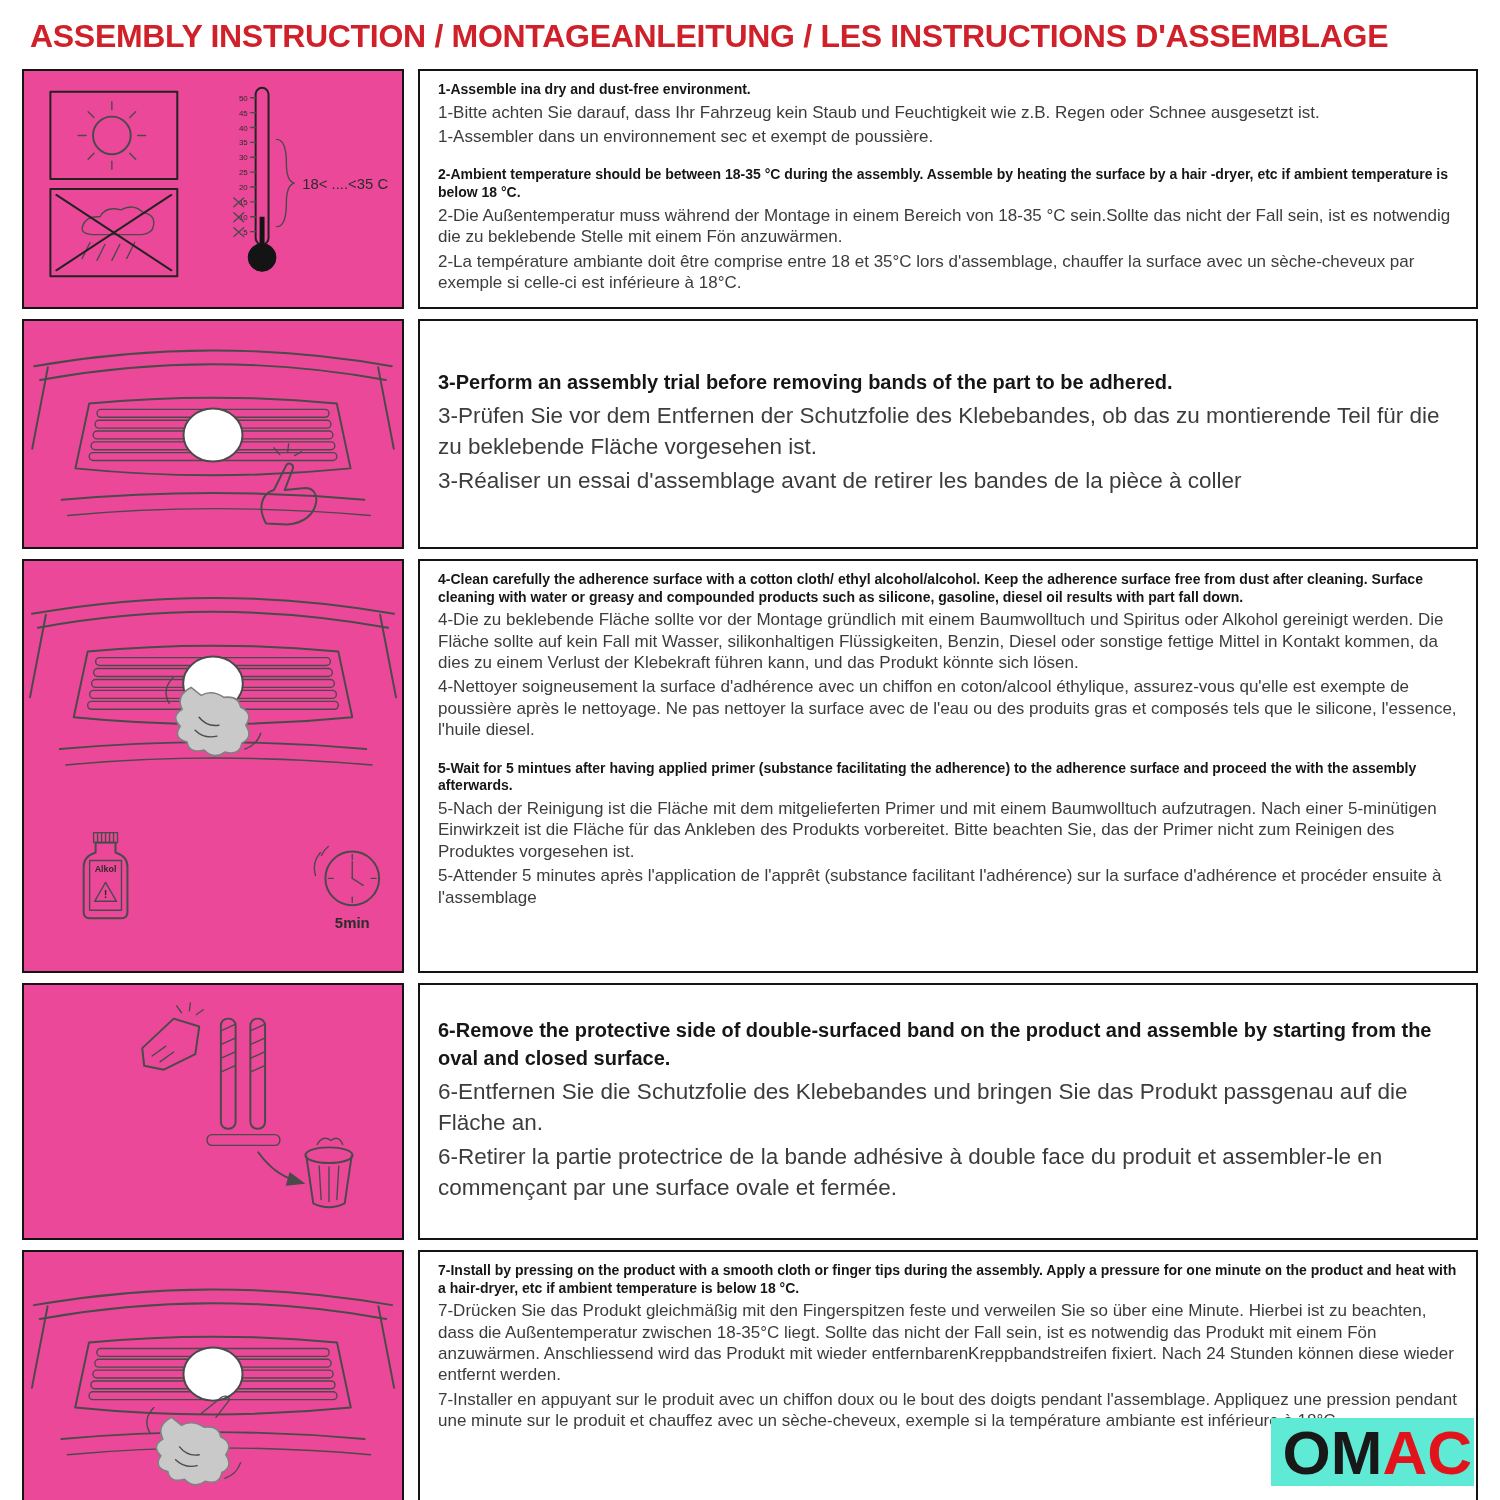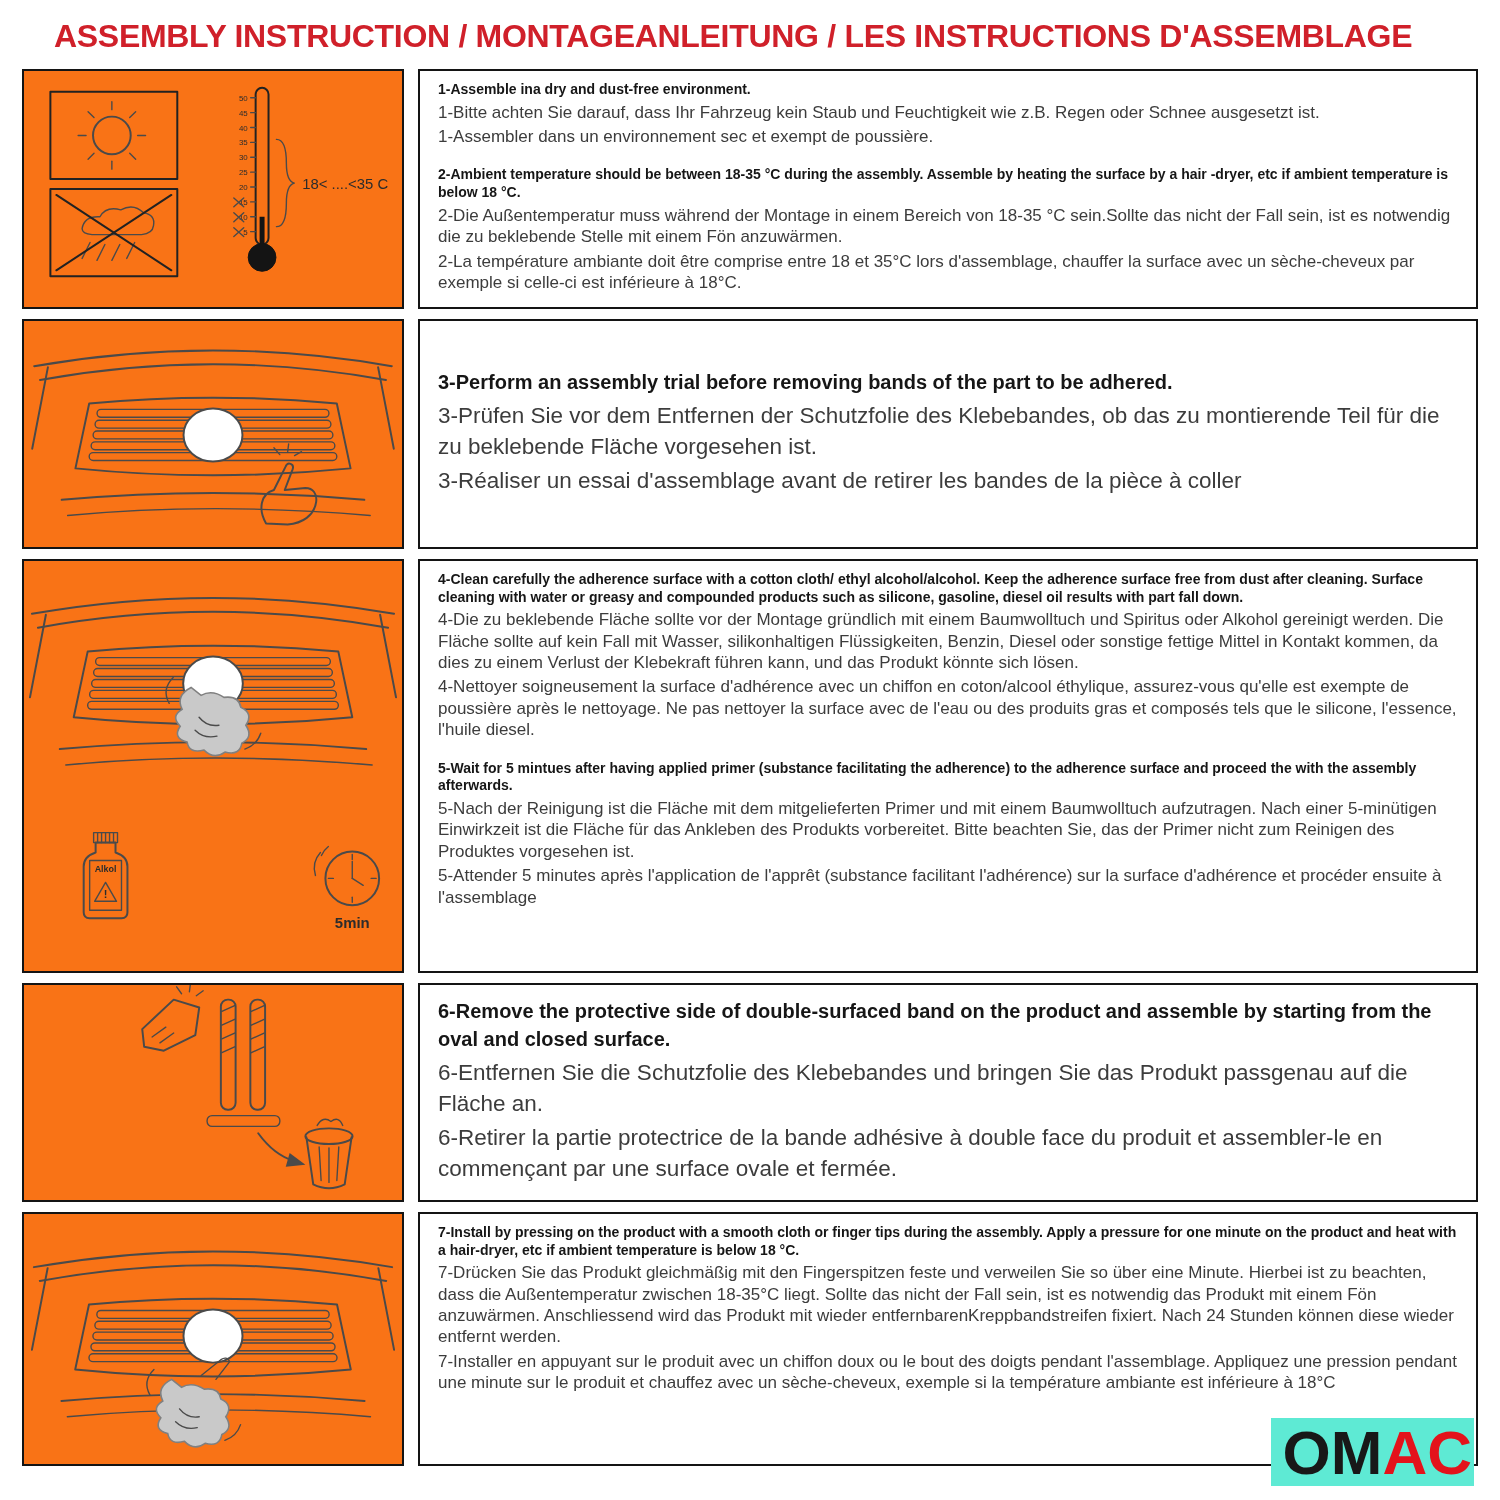--- a/index.html
+++ b/index.html
@@ -10,46 +10,46 @@
     padding:10px 22px 0 22px;
     background:#fff;
     font-family:"Liberation Sans","DejaVu Sans",sans-serif;
     color:#3c3c3c;
   }
   .title{
     color:#d0202a;
     font-weight:bold;
     font-size:32px;
     letter-spacing:-0.3px;
-    margin:8px 0 14px 32px;
+    margin:8px 0 14px 8px;
     white-space:nowrap;
   }
   .row{display:flex;gap:14px;margin-bottom:10px;}
   .imgbox{
     flex:0 0 382px;width:382px;
     border:2px solid #141414;
     box-sizing:border-box;
-    background:#f97316;
+    background:#ec4899;
     display:flex;align-items:center;justify-content:center;
     overflow:hidden;
   }
   .textbox{
     flex:1;
     border:2px solid #141414;
     box-sizing:border-box;
     padding:10px 18px;
     display:flex;flex-direction:column;
     overflow:hidden;
     background:#fff;
   }
   .textbox.center{justify-content:center;}
   .row1{height:240px;}
   .row2{height:230px;}
   .row3{height:414px;}
-  .row4{height:219px;}
+  .row4{height:257px;}
   .row5{height:254px;}
   p{margin:0 0 3px 0;}
   p.en{font-weight:bold;color:#161616;}
   p.tr{font-weight:normal;color:#3c3c3c;}
   .fs-n{font-size:17px;line-height:1.26;}
   .fs-n p.en{font-size:14px;}
   .fs-l{font-size:22.5px;line-height:1.38;}
   .fs-l p.en{font-size:20px;}
   .spacer{height:16px;flex:0 0 auto;}
   .logo{

